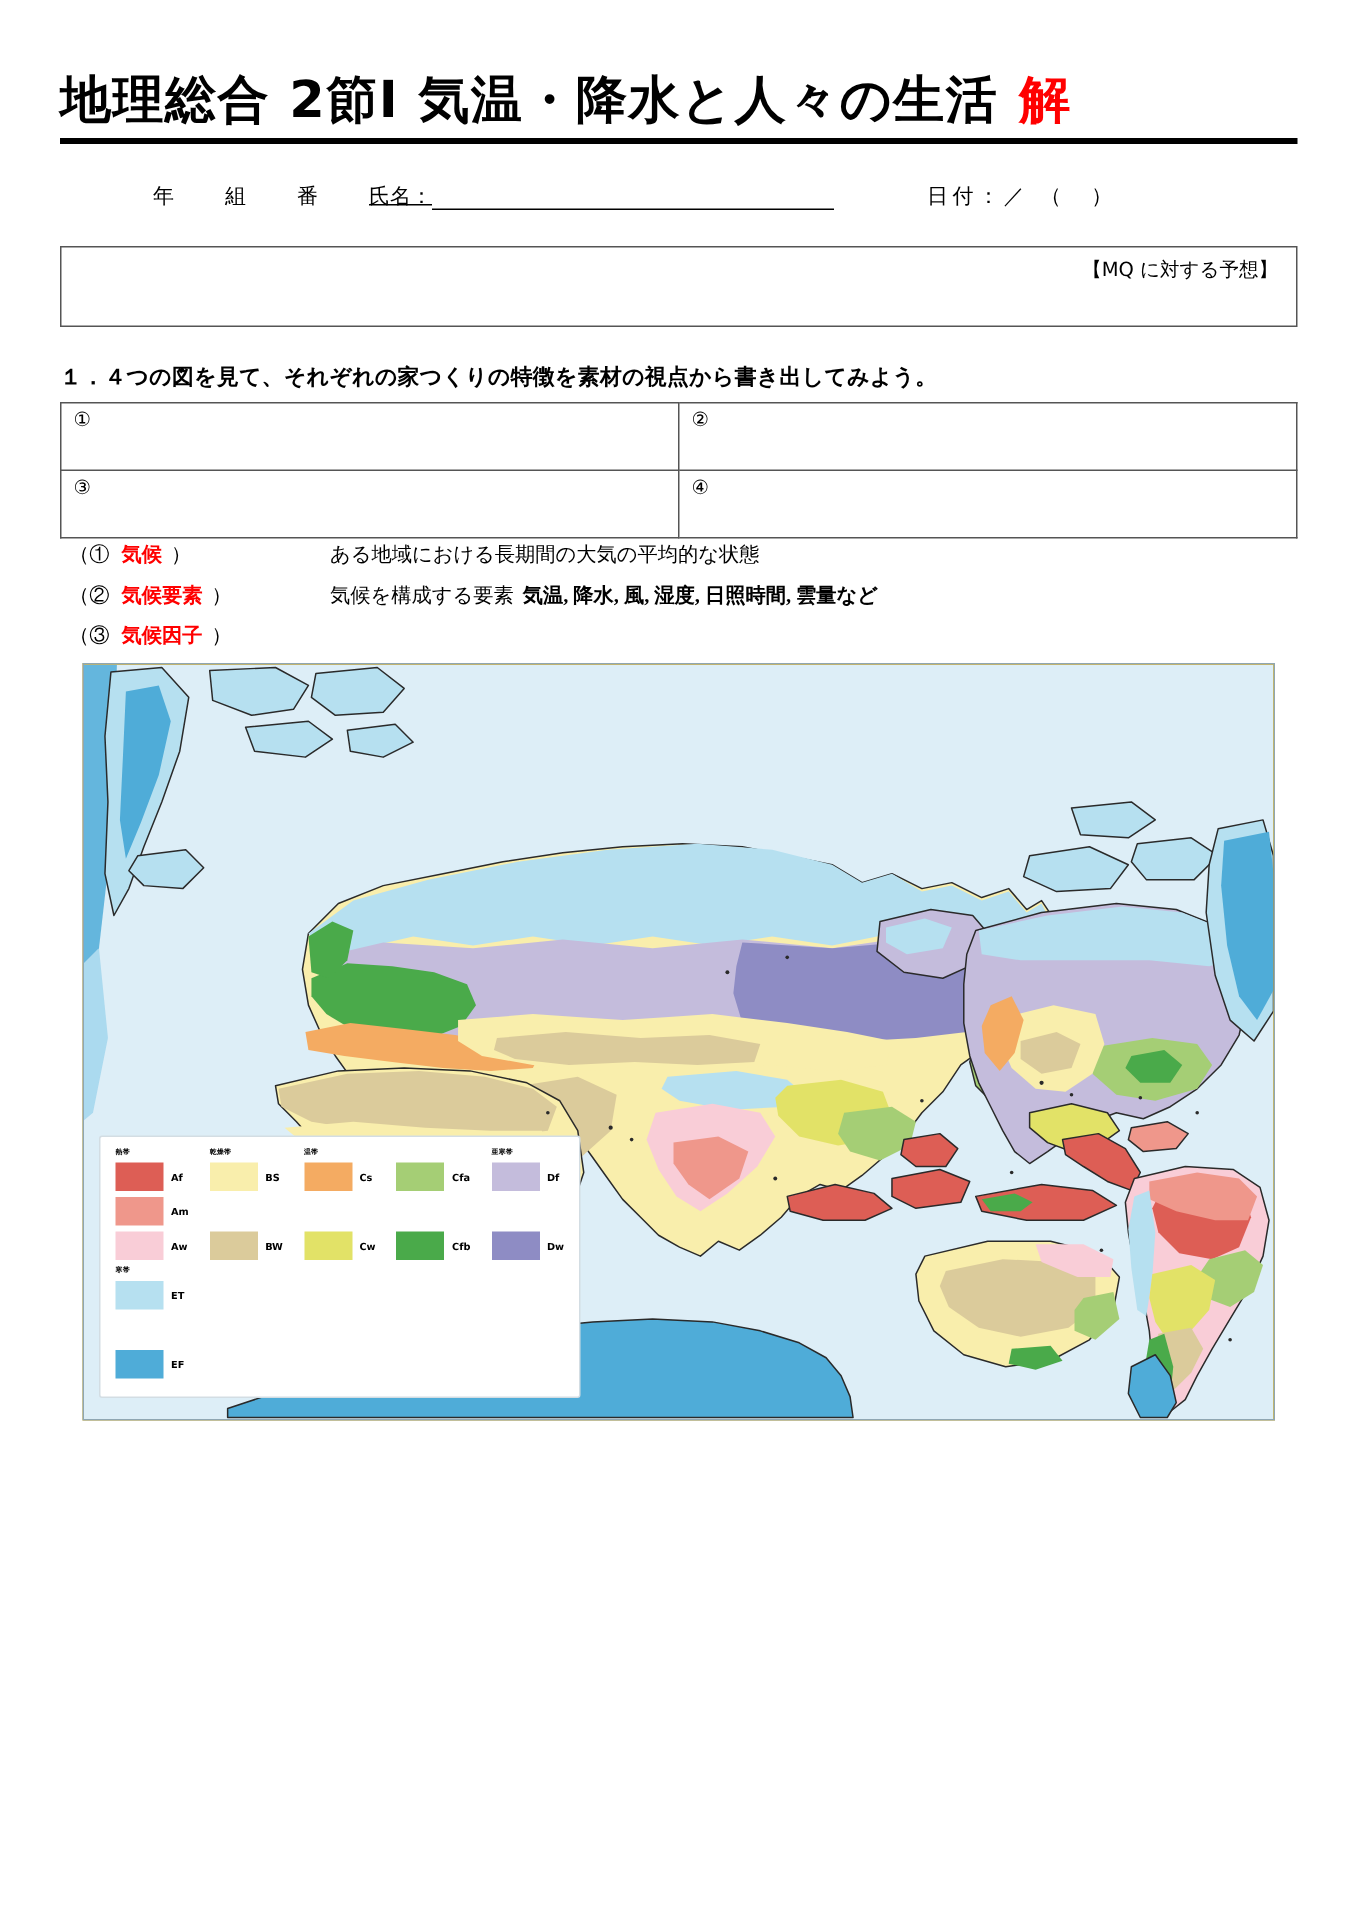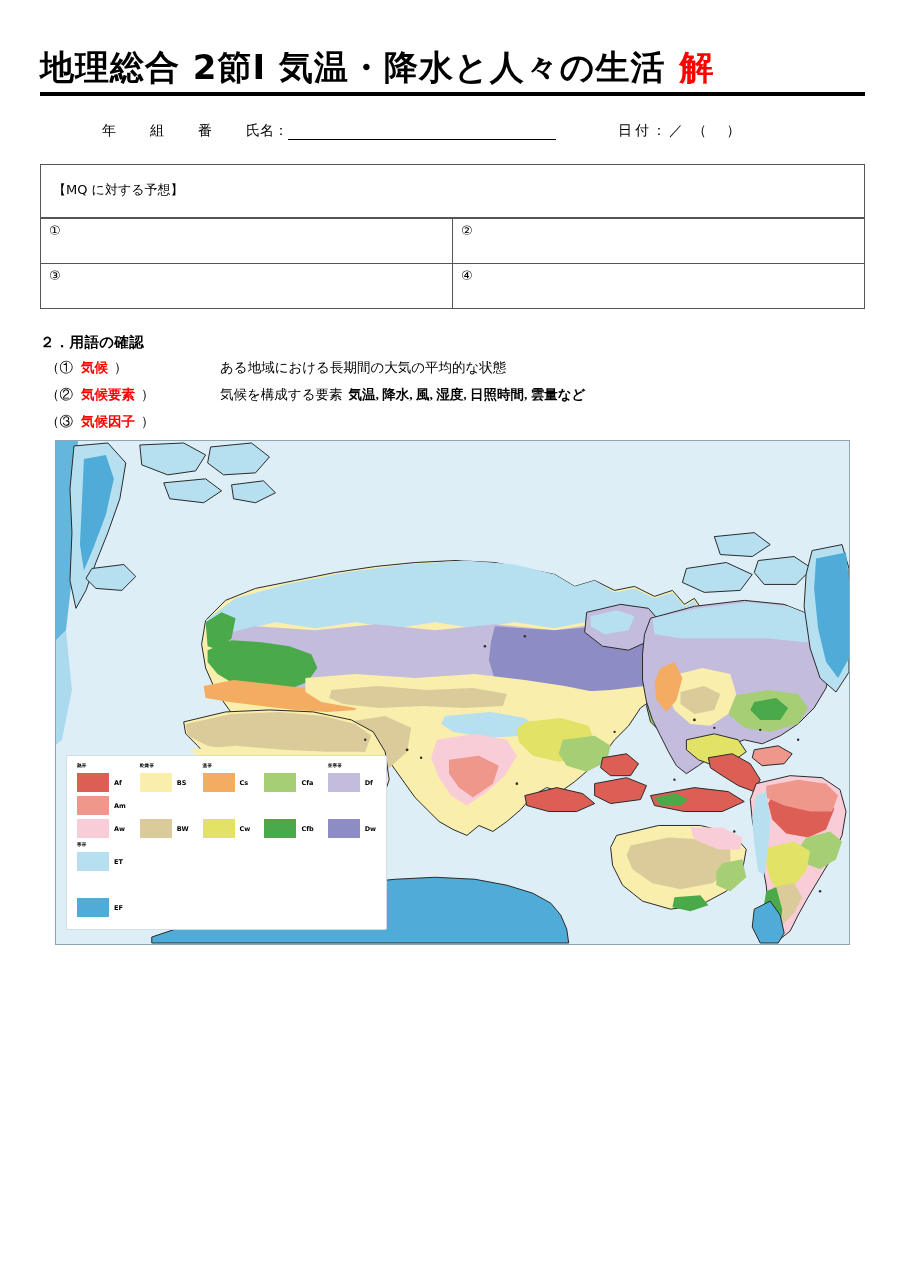--- a/index.html
+++ b/index.html
@@ -26,31 +26,31 @@
   .title .ans { color: #ff0000; margin-left: 14px; }
   .title-rule { border-bottom: 4px solid #000; margin-top: 3px; }
 
   
   .idrow {
     display: flex; align-items: flex-end;
     font-size: 14px; margin-top: 26px; padding-left: 62px;
     font-family: "DejaVu Sans", "Liberation Sans", sans-serif;
   }
   .idrow .cell { margin-right: 34px; white-space: nowrap; }
-  .idrow .namelab { margin-right: 0; }
+  .idrow .namelab { margin-right: 0; text-decoration: underline; }
   .idrow .nameline {
     width: 268px; border-bottom: 1.6px solid #000; height: 17px;
   }
-  .idrow .date { margin-left: 62px; white-space: nowrap; letter-spacing: 3px; font-family: Liberation Serif, serif; }
+  .idrow .date { margin-left: 62px; white-space: nowrap; letter-spacing: 3px; }
 
   
   .box {
     border: 1.4px solid #555; background: #fff;
   }
-  .mq-box { margin-top: 24px; height: 54px; padding: 16px 12px; }
+  .mq-box { margin-top: 24px; height: 54px; padding: 6px 12px; text-align: right; }
   .mq-box .lab { font-size: 13px; font-family: "DejaVu Sans","Liberation Sans",sans-serif; }
 
   
   .sec-h {
     font-size: 14.5px; font-weight: bold; margin-top: 24px; margin-bottom: 7px;
     letter-spacing: .3px;
     font-family: "DejaVu Sans", "Liberation Sans", sans-serif;
   }
   .sec-h.s3 { margin-top: 26px; letter-spacing: 1.2px; }
 
@@ -134,34 +134,34 @@
     <span class="cell">番</span>
     <span class="namelab">氏名：</span>
     <span class="nameline"></span>
     <span class="date"><span>日付：</span><span>／ （　）</span></span>
   </div>
 
   <div class="box mq-box">
     <div class="lab">【MQ に対する予想】</div>
   </div>
 
+  <div class="sec-h">１．４つの図を見て、それぞれの家つくりの特徴を素材の視点から書き出してみよう。</div>
   <table class="grid4">
     <tbody>
         <tr>
       <td><span>①</span></td>
       <td><span>②</span></td>
     </tr>
     <tr>
       <td><span>③</span></td>
       <td><span>④</span></td>
     </tr>
   </tbody>
     </table>
 
-  <div class="sec-h">２．用語の確認</div>
   <div class="terms">
 
     <div class="term-row">
       <span class="term-key"><span class="num">（①</span><span class="ansred">気候</span><span>）</span></span>
       <span class="term-desc"><span>ある地域における長期間の大気の平均的な状態</span><span class="bold"></span></span>
     </div>
 
     <div class="term-row">
       <span class="term-key"><span class="num">（②</span><span class="ansred">気候要素</span><span>）</span></span>
       <span class="term-desc"><span>気候を構成する要素</span><span class="bold">気温, 降水, 風, 湿度, 日照時間, 雲量など</span></span>

